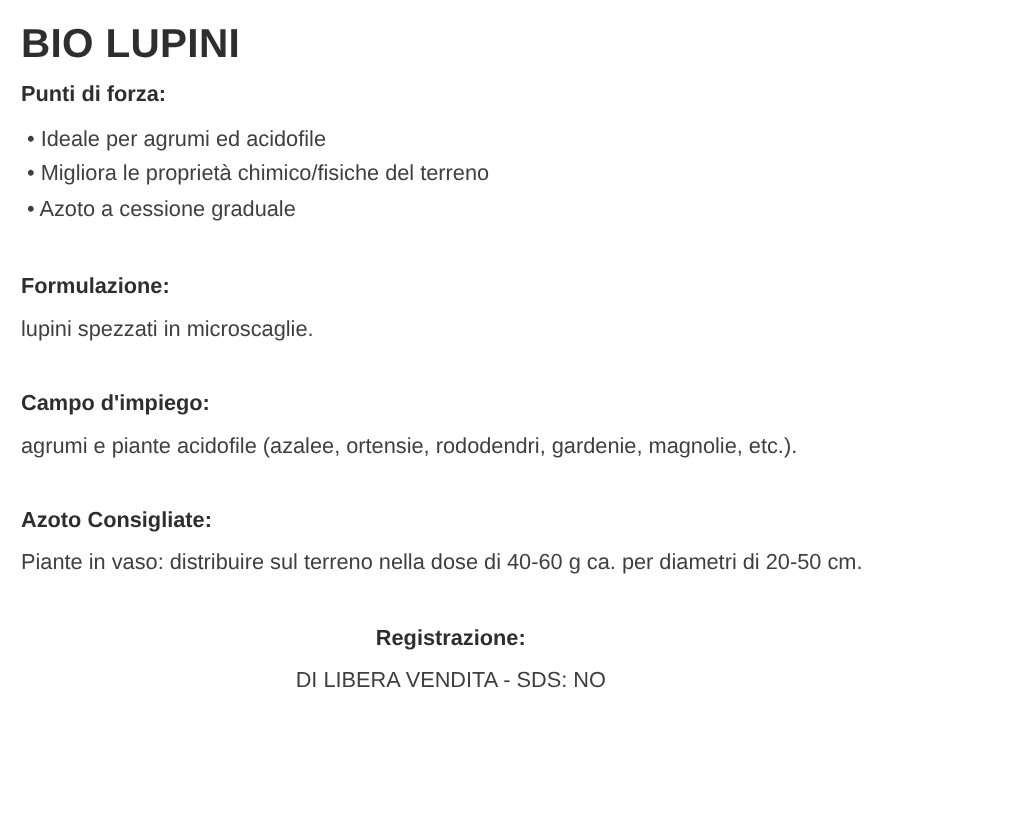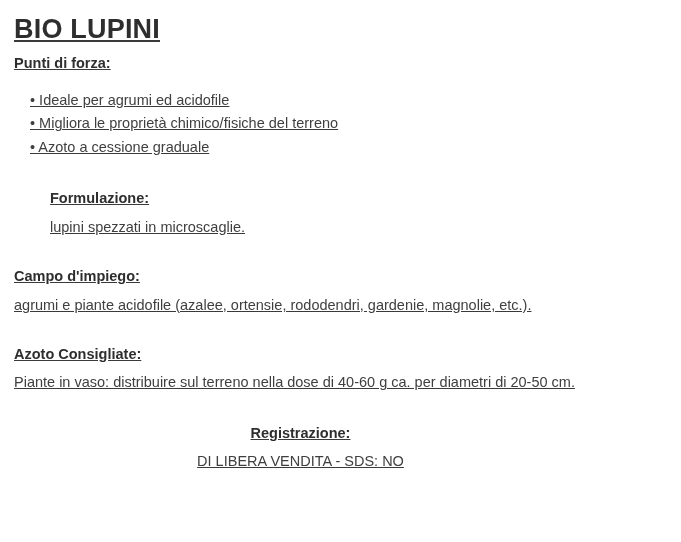--- a/index.html
+++ b/index.html
@@ -11,21 +11,20 @@
     height: 542px;
     background: #ffffff;
     font-family: "Liberation Sans", sans-serif;
     color: #3a3a3a;
     overflow: hidden;
   }
   .page {
     padding: 14px 14px 0 14px;
     box-sizing: border-box;
     width: 601px;
-    text-decoration: underline;
   }
   .product-title {
     font-size: 27px;
     font-weight: bold;
     color: #2e2e2e;
     letter-spacing: 0.2px;
     line-height: 1.15;
     margin: 0 0 9px 0;
   }
   .product-subtitle {
@@ -40,36 +39,36 @@
   }
   .section-heading {
     font-size: 14.5px;
     font-weight: bold;
     color: #2e2e2e;
     margin: 0 0 9px 0;
     line-height: 1.3;
   }
   .bullet-list {
     list-style: none;
-    margin: 16px;
+    margin: 4px;
     padding: 0;
   }
   .bullet-list li {
     font-size: 14.5px;
     color: #3f3f3f;
     line-height: 1.62;
   }
   .body-text {
     font-size: 14.5px;
     color: #3f3f3f;
     line-height: 1.5;
     margin: 0;
   }
   .sec-strengths { margin-bottom: 30px; }
-  .sec-formulation { margin-bottom: 28px; margin-left: 36px; }
+  .sec-formulation { margin-bottom: 28px; }
   .sec-usage { margin-bottom: 28px; }
   .sec-dosage { margin-bottom: 30px; }
   .sec-registration { margin-bottom: 0; text-align: center; }
   .section-heading.tight { margin-bottom: 8px; }
 </style>
 </head>
 <body>
 
 <div class="page">
 

